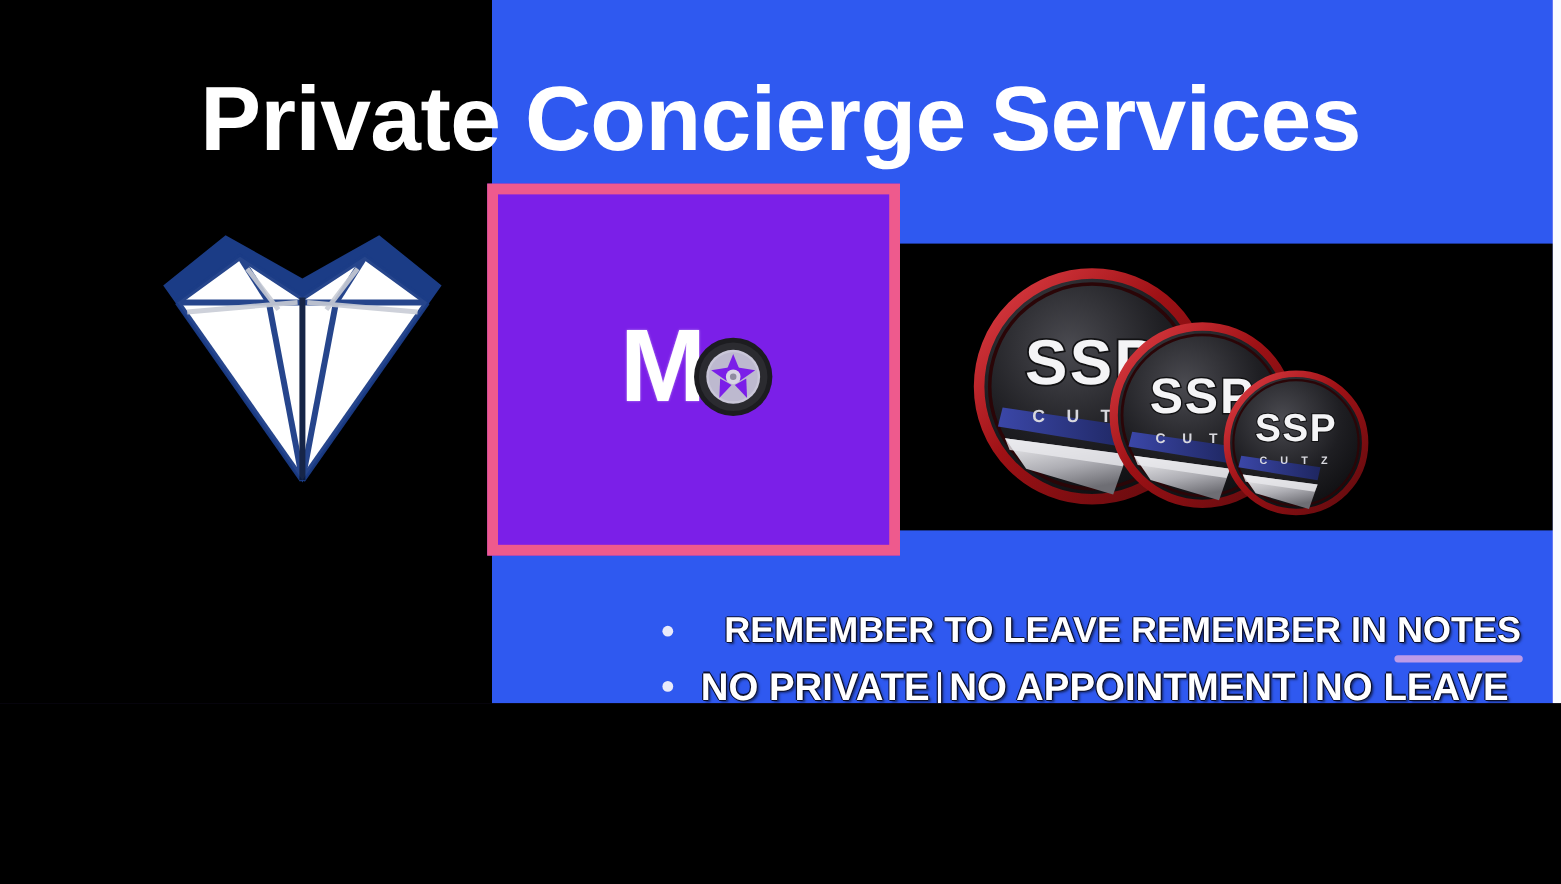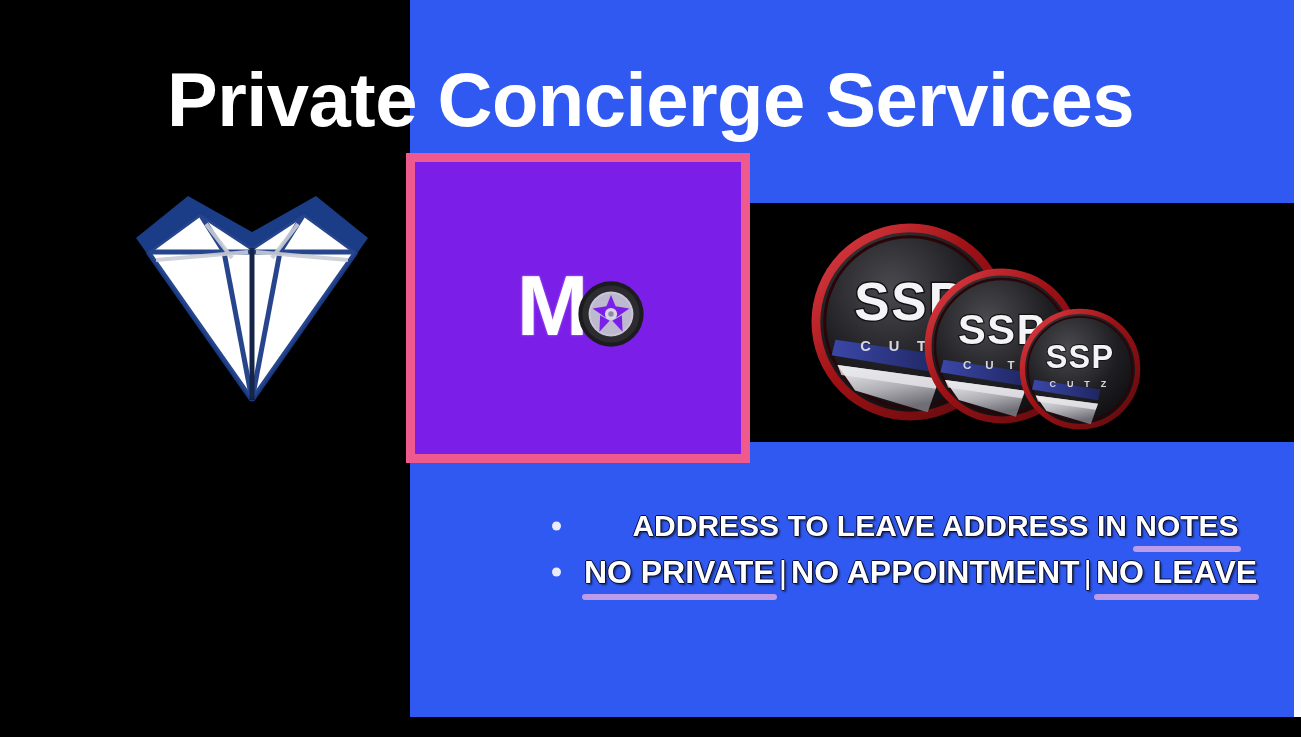--- a/index.html
+++ b/index.html
@@ -4,21 +4,21 @@
 <title>Private Concierge Services</title>
 <style>
   html, body {
     margin: 0;
     padding: 0;
     background: #000;
   }
   #canvas {
     position: relative;
     width: 1301px;
-    height: 717px;
+    height: 586px;
     overflow: hidden;
     background: #8b5cf6;
     font-family: "Liberation Sans", sans-serif;
   }
 
   
   .bg-blue {
     position: absolute;
     left: 410px; top: 0;
     width: 884px; height: 737px;
@@ -298,21 +298,21 @@
         <use href="#badge"></use>
       </g>
     </svg>
   </div>
 
 
   <div class="bullets">
 
     <div class="bullet-row r1">
       <span class="bullet-dot"></span>
-      <span class="bullet-text"><span>ADDRESS TO LEAVE  ADDRESS IN </span><span class="uline">NOTES</span></span>
+      <span class="bullet-text"><span>REMEMBER TO LEAVE  REMEMBER IN </span><span class="uline">NOTES</span></span>
     </div>
 
 
     <div class="bullet-row r3">
       <span class="bullet-dot"></span>
       <span class="bullet-text"><span class="uline">NO PRIVATE</span><span class="sep">|</span><span>NO APPOINTMENT</span><span class="sep">|</span><span class="uline">NO LEAVE</span></span>
     </div>
 
   </div>
 

